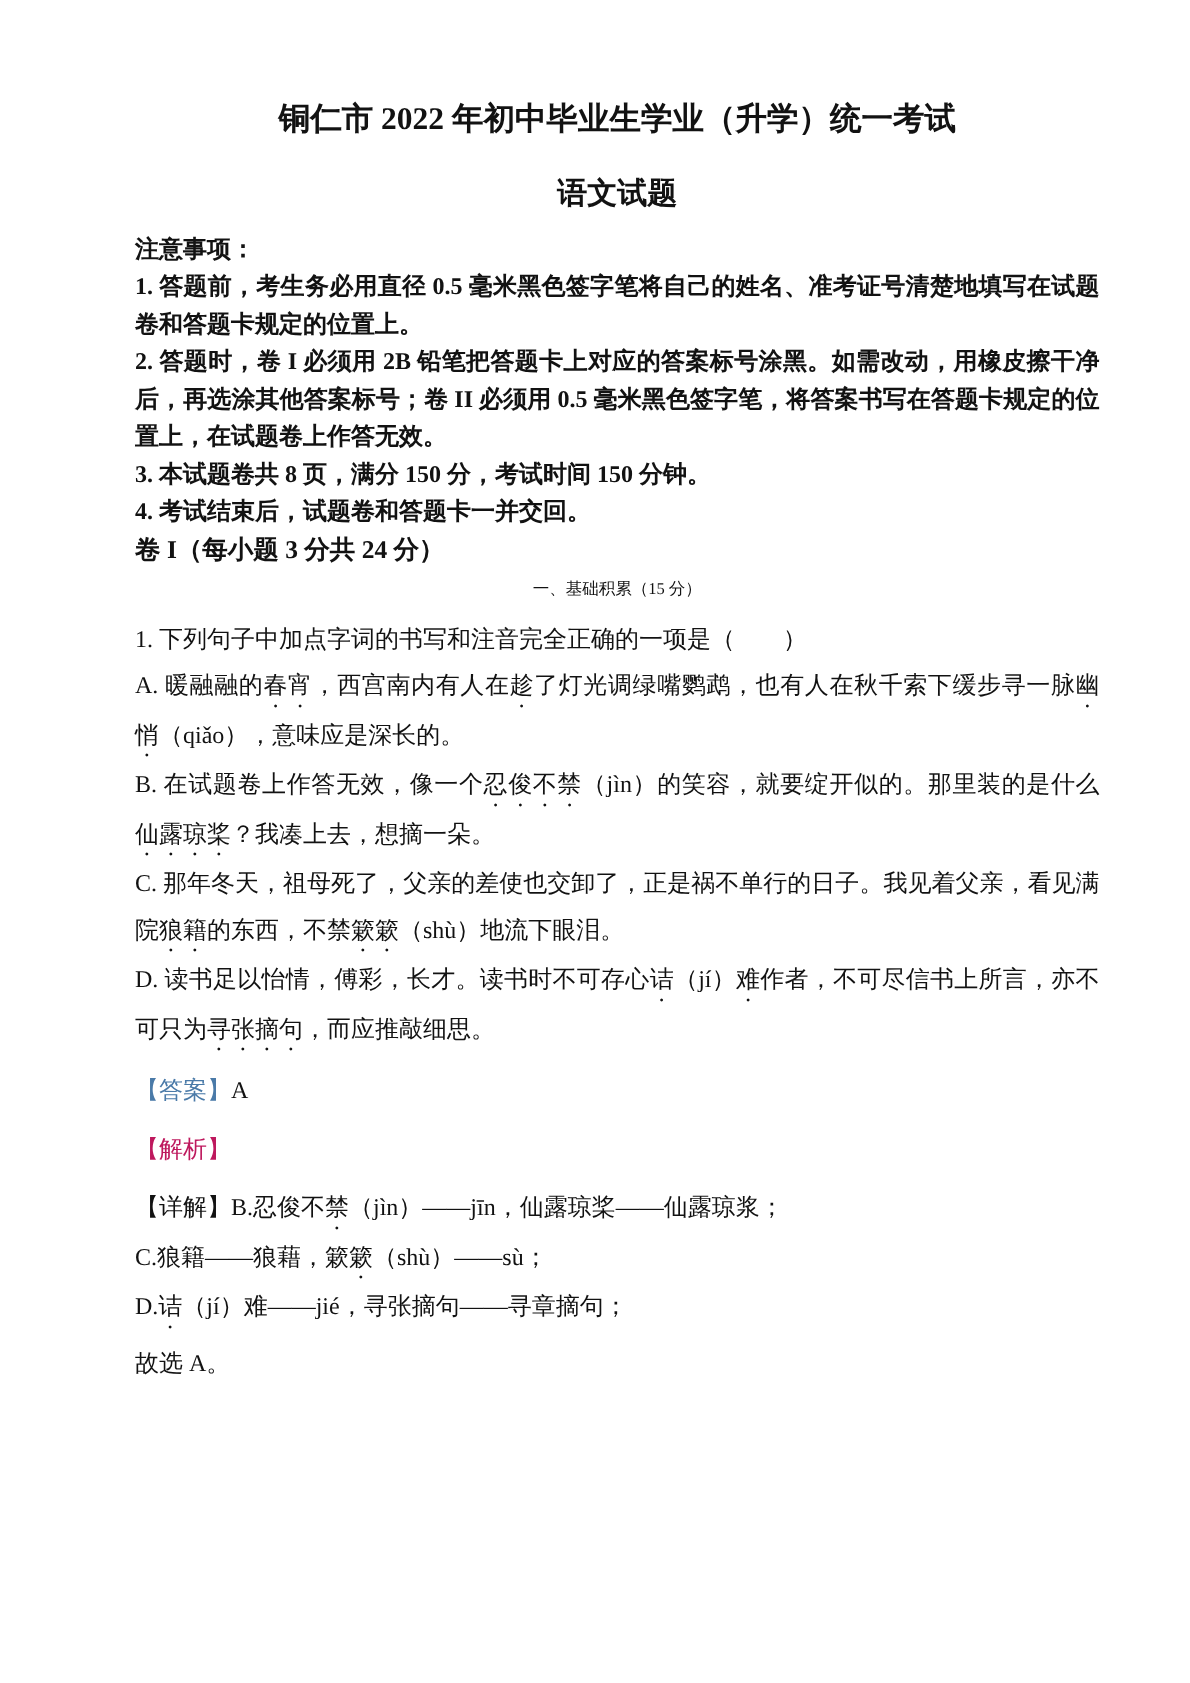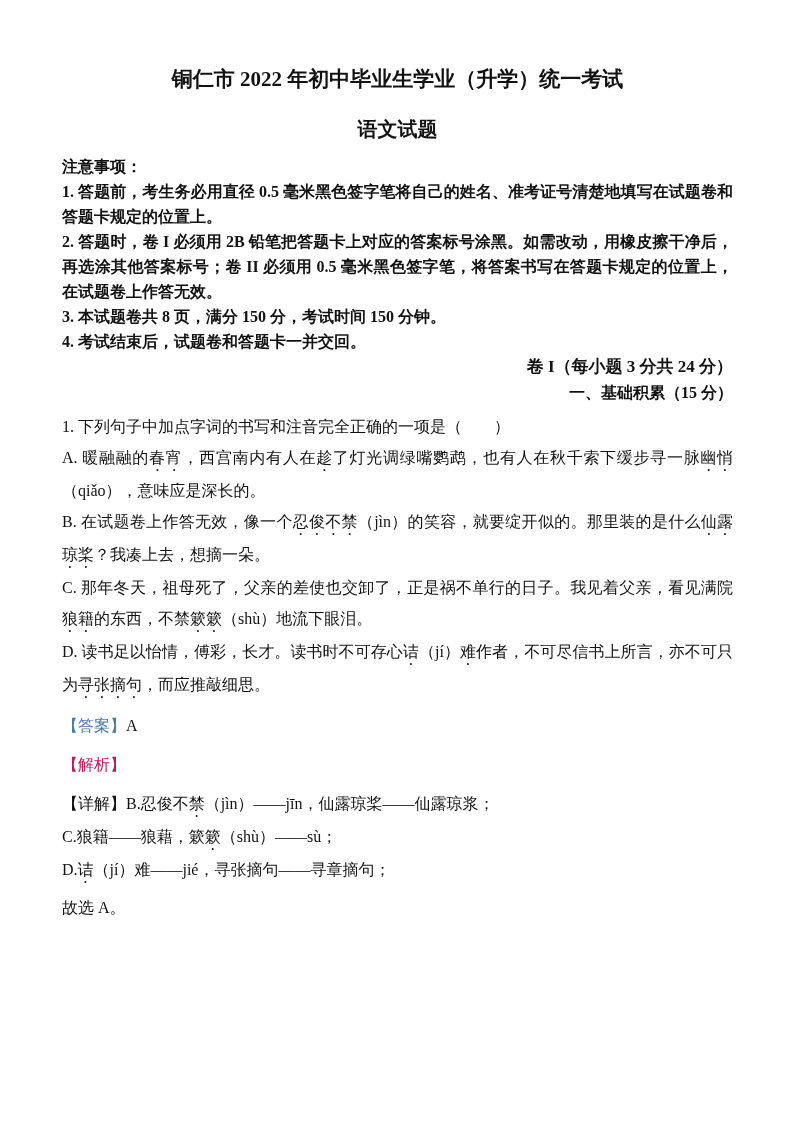--- a/index.html
+++ b/index.html
@@ -1,26 +1,26 @@
 <!DOCTYPE html>
 <html><head>
 <meta charset="utf-8">
 <style>
   html, body { margin:0; padding:0; background:#ffffff; }
   .page {
     width:793px; height:1122px; box-sizing:border-box;
-    padding:64px 60px 40px 62px;
+    padding:64px 60px 40px 90px;
     font-family:"Liberation Serif","DejaVu Serif",serif;
     color:#121212; background:#ffffff; overflow:hidden;
   }
   h1.title { font-size:21px; font-weight:bold; margin:0 0 20px 0; line-height:30px; text-align:center; }
   h2.subtitle { font-size:20px; font-weight:bold; margin:0 0 10px 0; line-height:30px; text-align:center; }
   .notice p { font-weight:bold; font-size:16px; line-height:25px; margin:0; text-align:justify; text-justify:inter-ideograph; }
-  .vol-heading { font-weight:bold; font-size:17px; line-height:26px; margin:0; text-align:right; }
-  .part-heading { font-weight:bold; font-size:16px; line-height:26px; margin:0; text-align:right; }
+  .vol-heading { font-weight:bold; font-size:17px; line-height:26px; margin:0; text-align:left; }
+  .part-heading { font-weight:normal; font-size:11px; line-height:26px; margin:0; text-align:center; }
   .q p { font-size:16px; line-height:31px; margin:0; text-align:justify; text-justify:inter-ideograph; }
   .stem { margin-top:5px !important; }
   .ans-line { margin-top:8px !important; }
   .conclusion { margin-top:5px !important; }
   .q2-stem { margin-top:9px !important; }
   .blue { }
   .em {
     -webkit-text-emphasis:filled dot;
     -webkit-text-emphasis-position:under right;
     text-emphasis:filled dot;

